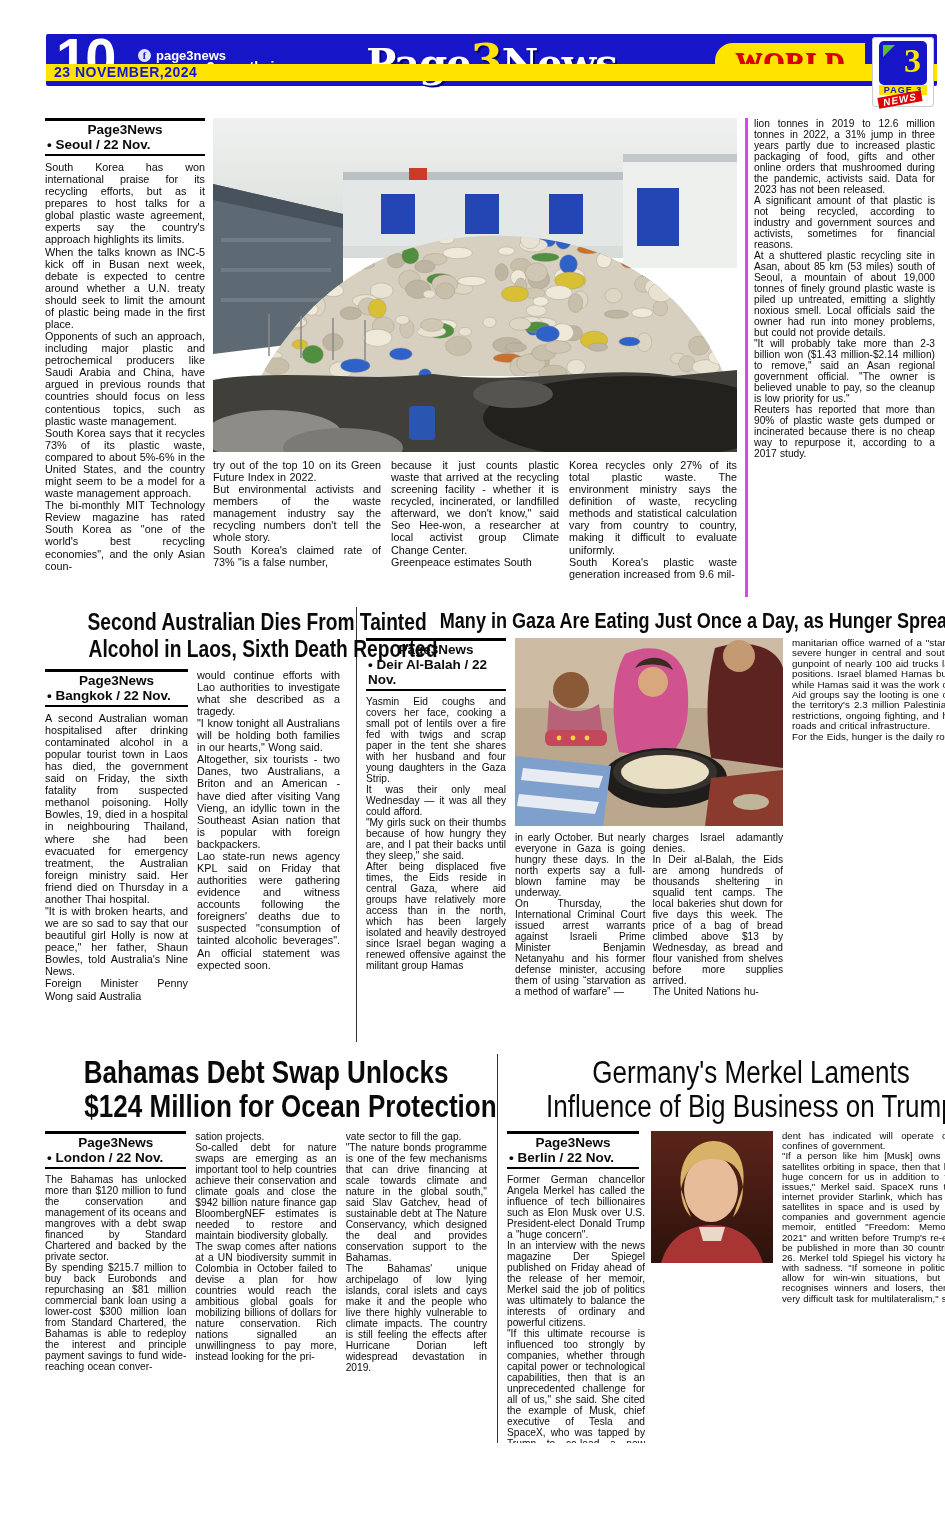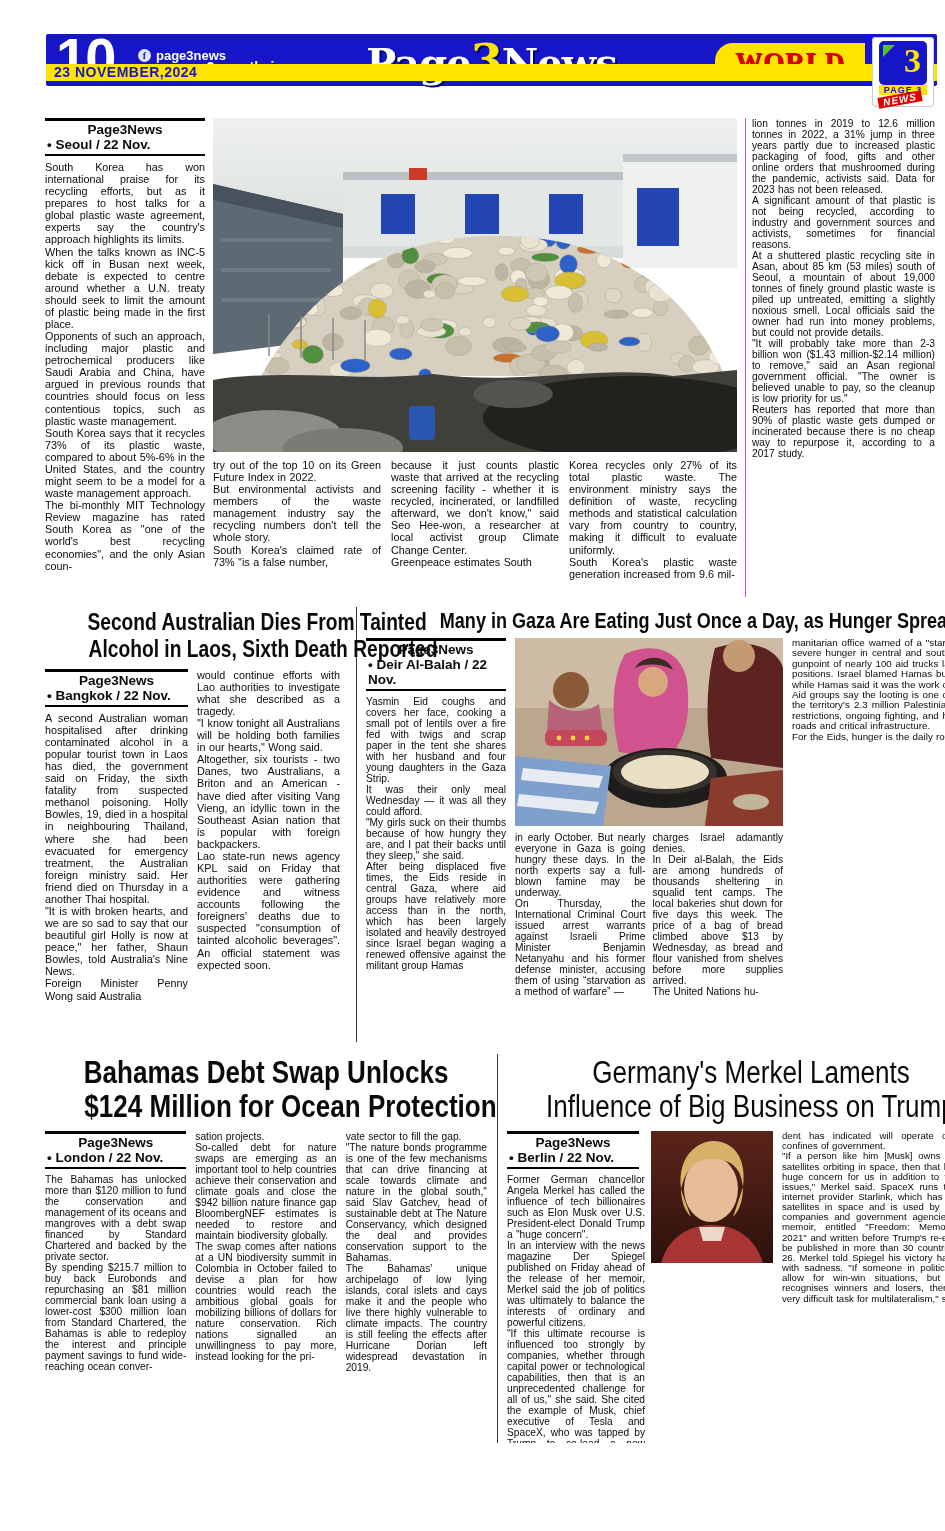--- a/index.html
+++ b/index.html
@@ -51,21 +51,21 @@
   .byline .src{display:block;text-align:center;font-weight:bold;font-size:13.5px;}
   .byline .loc{display:block;text-align:left;font-weight:bold;font-size:13.5px;padding-left:2px;}
   .bodytext{
     font-size:10.8px;line-height:1.12;text-align:justify;white-space:pre-line;
     overflow:hidden;word-spacing:.5px;
   }
   .f102{font-size:10.2px;line-height:1.08;}
   .f98{font-size:9.8px;line-height:1.07;}
   .f96{font-size:9.6px;line-height:1.06;}
   .main-left .bodytext{height:436px;}
-  .main-right{border-left:1px solid #d946ef;padding-left:6px;}
+  .main-right{border-left:3px solid #d946ef;padding-left:6px;}
   .main-right .bodytext{height:476px;}
   .photo-frame{display:block;line-height:0;}
   .under-photo{display:grid;grid-template-columns:1fr 1fr 1fr;column-gap:10px;margin-top:7px;}
   .under-photo .bodytext{height:138px;}
   
   .h-cond{text-align:center;white-space:nowrap;line-height:1.12;margin:2px 0;}
   .squeeze{display:inline-block;transform-origin:center;white-space:nowrap;}
   
   .band2{display:grid;grid-template-columns:295px 1fr;column-gap:16px;margin-top:10px;}
   .laos-h{font-weight:bold;font-size:24px;}

